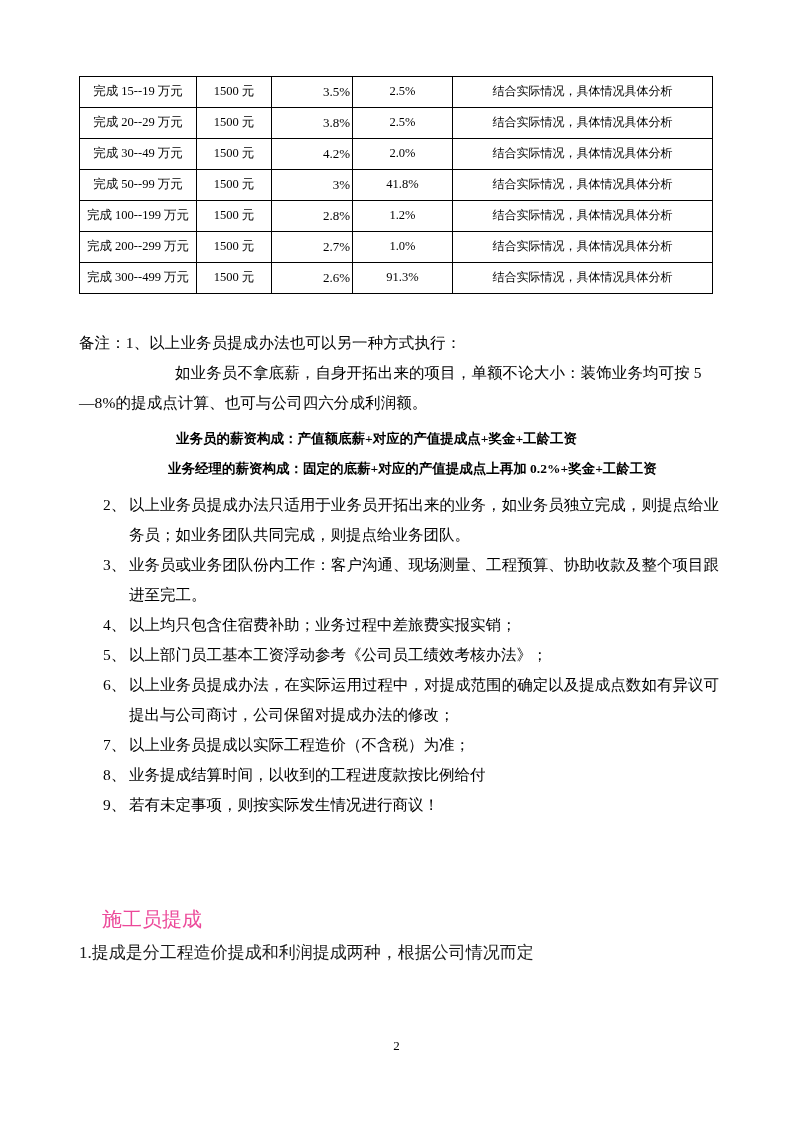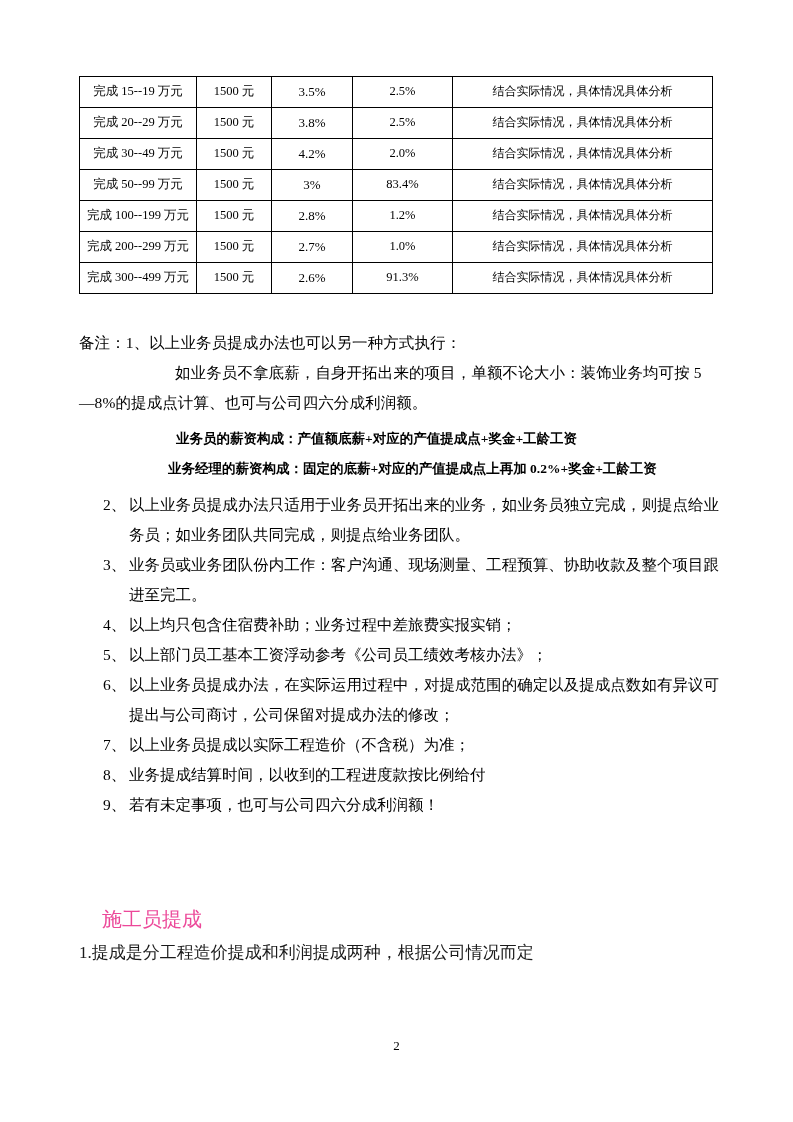--- a/index.html
+++ b/index.html
@@ -44,20 +44,21 @@
     white-space: nowrap;
   }
   .col-range  { width: 117px; }
   .col-base   { width: 75px;  }
   .col-rate1  { width: 81px;  }
   .col-rate2  { width: 100px; }
   .col-note   { width: 260px; }
 
   .commission-table td.cell-rate1 {
     font-size: 13px;
+    text-align: right;
   }
   .commission-table td.cell-note {
     font-size: 12px;
     margin-left: 32px;
   }
 
   
   .doc-text {
     position: absolute;
     font-family: "Liberation Serif", "DejaVu Serif", serif;
@@ -179,21 +180,21 @@
         <td class="cell-range">完成 30--49 万元</td>
         <td class="cell-base">1500 元</td>
         <td class="cell-rate1">4.2%</td>
         <td class="cell-rate2">2.0%</td>
         <td class="cell-note">结合实际情况，具体情况具体分析</td>
       </tr>
       <tr>
         <td class="cell-range">完成 50--99 万元</td>
         <td class="cell-base">1500 元</td>
         <td class="cell-rate1">3%</td>
-        <td class="cell-rate2">83.4%</td>
+        <td class="cell-rate2">41.8%</td>
         <td class="cell-note">结合实际情况，具体情况具体分析</td>
       </tr>
       <tr>
         <td class="cell-range">完成 100--199 万元</td>
         <td class="cell-base">1500 元</td>
         <td class="cell-rate1">2.8%</td>
         <td class="cell-rate2">1.2%</td>
         <td class="cell-note">结合实际情况，具体情况具体分析</td>
       </tr>
       <tr>
@@ -244,21 +245,21 @@
     <div class="num-item">
       <span class="num-marker">7、</span>
       <span>以上业务员提成以实际工程造价（不含税）为准；</span>
     </div>
     <div class="num-item">
       <span class="num-marker">8、</span>
       <span>业务提成结算时间，以收到的工程进度款按比例给付</span>
     </div>
     <div class="num-item">
       <span class="num-marker">9、</span>
-      <span>若有未定事项，也可与公司四六分成利润额！</span>
+      <span>若有未定事项，则按实际发生情况进行商议！</span>
     </div>
   </div>
 
   <div class="section-heading">施工员提成</div>
 
   <div class="closing-para">1.提成是分工程造价提成和利润提成两种，根据公司情况而定</div>
 
   <div class="page-number">2</div>
 
 </div>

